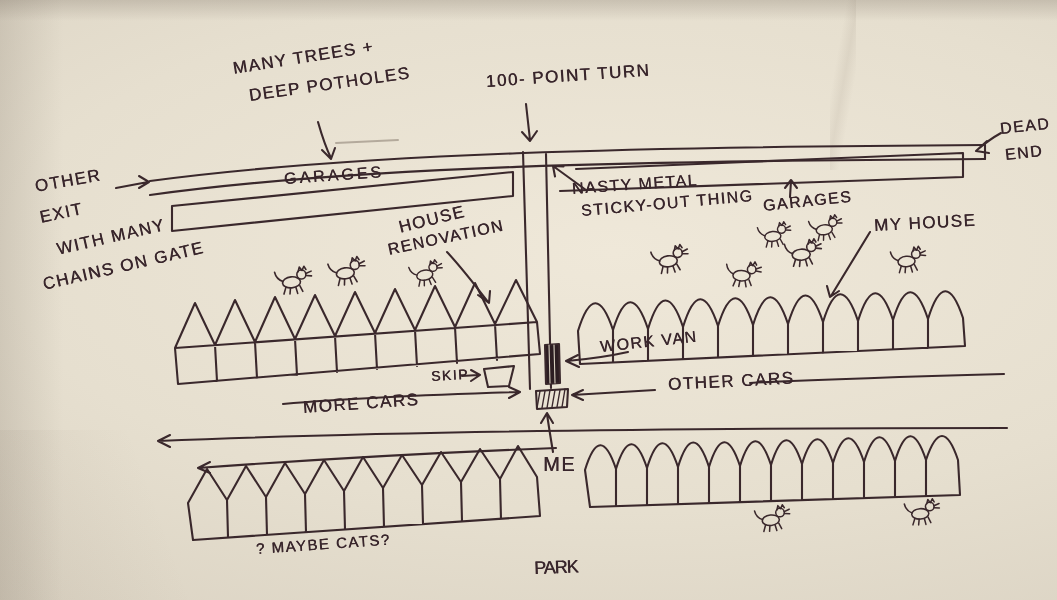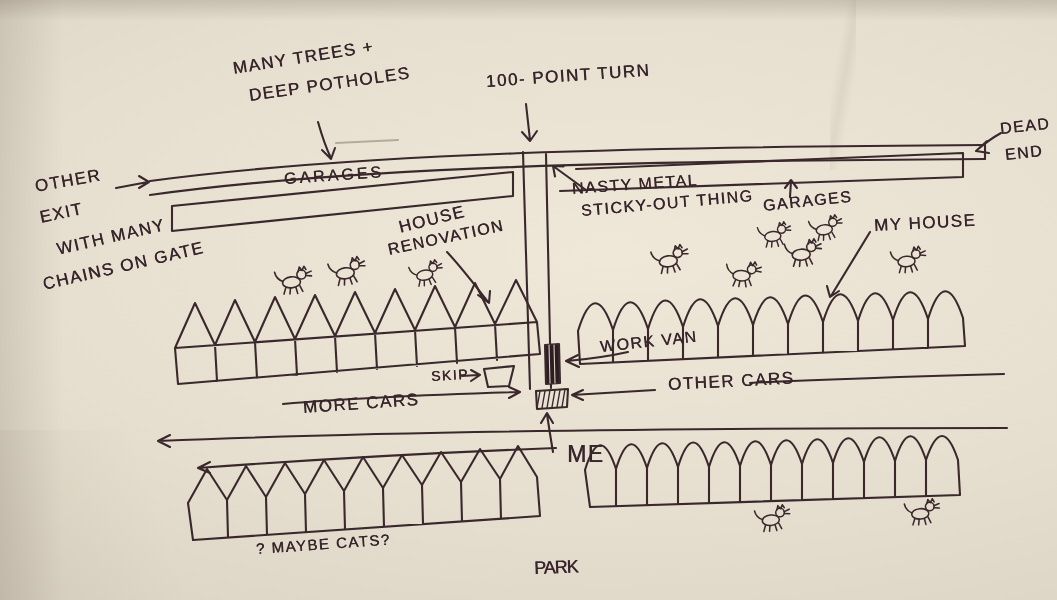--- a/index.html
+++ b/index.html
@@ -172,19 +172,19 @@
   <div class="lbl" style="left:399px; top:219px; transform:rotate(-14deg); font-size:17px;">HOUSE</div>
   <div class="lbl" style="left:388px; top:242px; transform:rotate(-12deg); font-size:16px;">RENOVATION</div>
 
   <div class="lbl" style="left:600px; top:339px; transform:rotate(-6deg);">WORK VAN</div>
 
   <div class="lbl" style="left:431px; top:369px; transform:rotate(-3deg); font-size:14px;">SKIP</div>
 
   <div class="lbl" style="left:303px; top:399px; transform:rotate(-4deg); font-size:17px;">MORE CARS</div>
   <div class="lbl" style="left:668px; top:376px; transform:rotate(-3deg); font-size:17px;">OTHER CARS</div>
 
-  <div class="lbl" style="left:543px; top:442px; font-size:23px;margin-left:24px;">ME</div>
+  <div class="lbl" style="left:543px; top:454px; font-size:20px;">ME</div>
 
   <div class="lbl" style="left:256px; top:541px; transform:rotate(-4deg); font-size:15px;">? MAYBE CATS?</div>
 
   <div class="lbl" style="left:534px; top:559px; transform:rotate(-2deg); font-size:18px; letter-spacing:-1px;">PARK</div>
 
 </div>
 
 </body></html>

